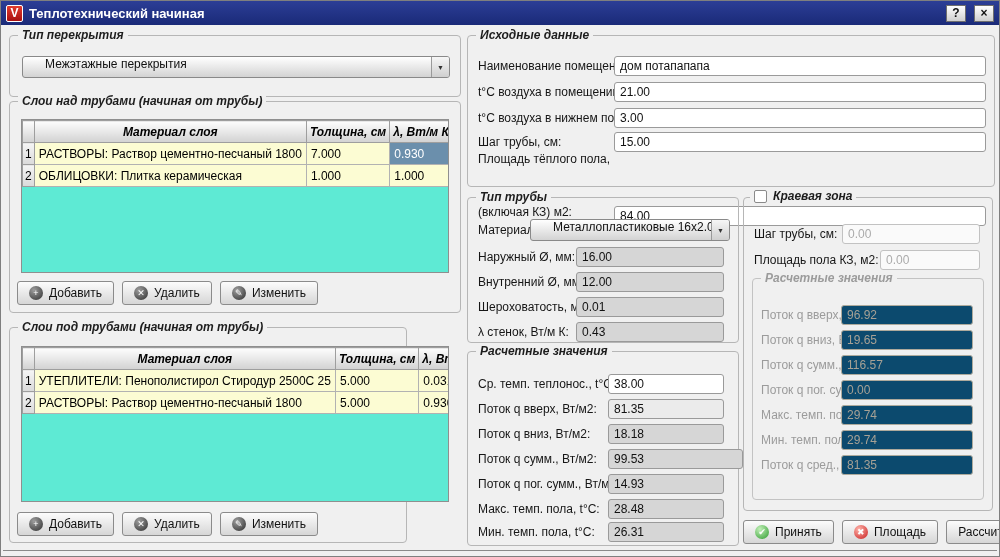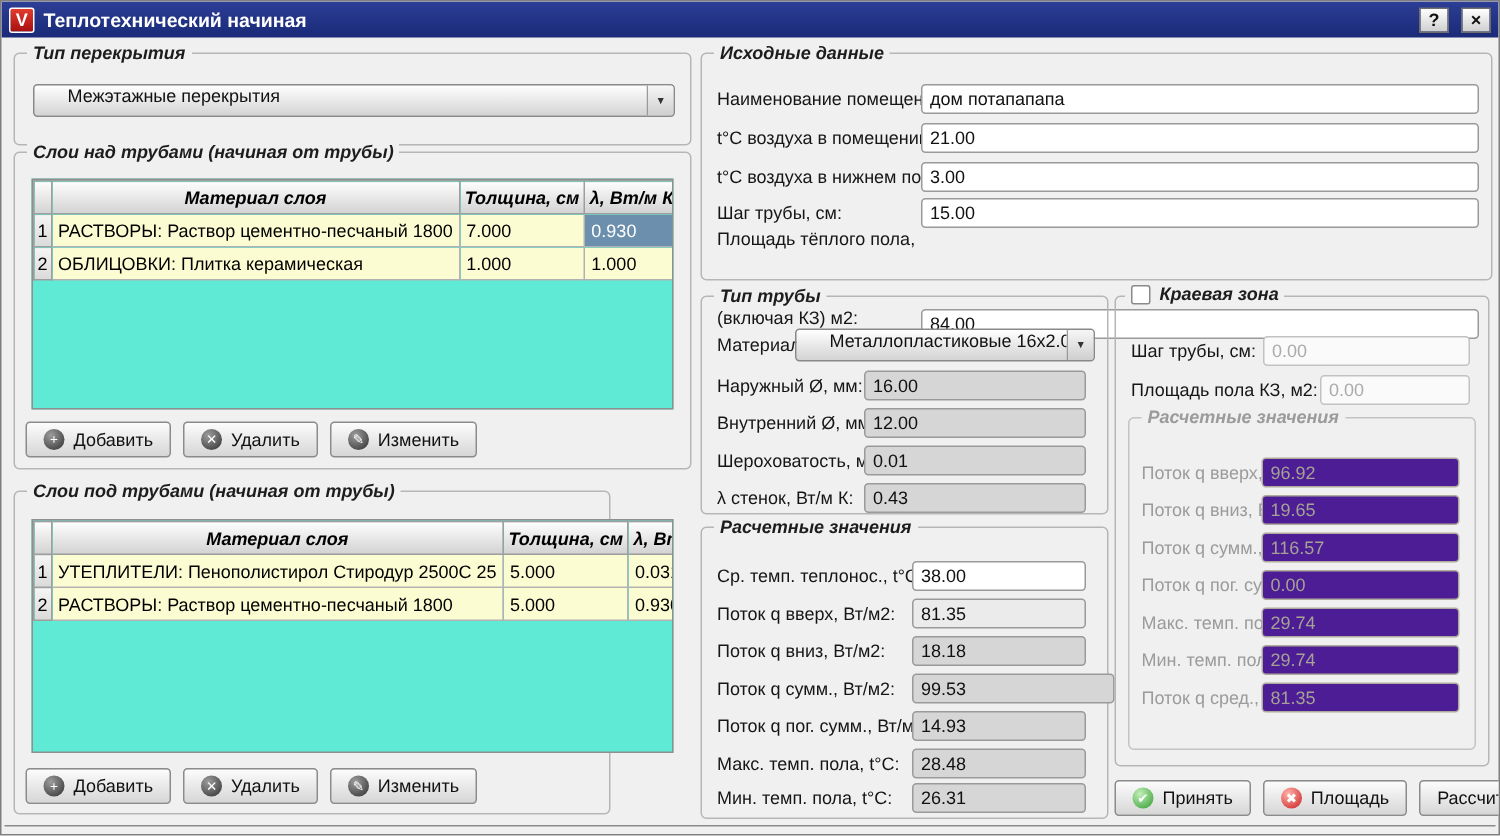--- a/index.html
+++ b/index.html
@@ -31,21 +31,21 @@
   .subgroup { position:absolute; border:1px solid #c3c3c3; border-radius:4px; }
 
   
   .lbl { position:absolute; font-size:12px; color:#161616; white-space:nowrap; }
   .lbl.dis { color:#9b9b9b; }
   .lbl .l2 { display:block;margin-top:40px; }
   .fld { position:absolute; height:20px; border:1px solid #9a9a9a; border-radius:3px;
          font-size:12px; color:#111; padding:0 5px; background:#fff; outline:none; }
   .fld.gray  { background:#d6d6d6; }
   .fld.light { background:#ebebeb; }
-  .fld.cream { background:#4c1d95; color:#a6a195; border-color:#aeaa9c; }
+  .fld.cream { background:#0c4a6e; color:#a6a195; border-color:#aeaa9c; }
   .fld.diswhite { background:#fafafa; color:#ababab; border-color:#c2c2c2; }
 
   
   .combo { position:absolute; height:22px; background:linear-gradient(#ffffff,#d3d3d3);
            border:1px solid #898989; border-radius:3px; display:flex; 
            padding-left:22px; font-size:12px; color:#111; cursor:default; }
   .combo .val { flex:1; overflow:hidden; white-space:nowrap; }
   .combo .arrow { width:18px; align-self:stretch; border-left:1px solid #9a9a9a;
                   border-radius:0 2px 2px 0; background:linear-gradient(#f6f6f6,#cfcfcf);
                   display:flex; align-items:center; justify-content:center;

